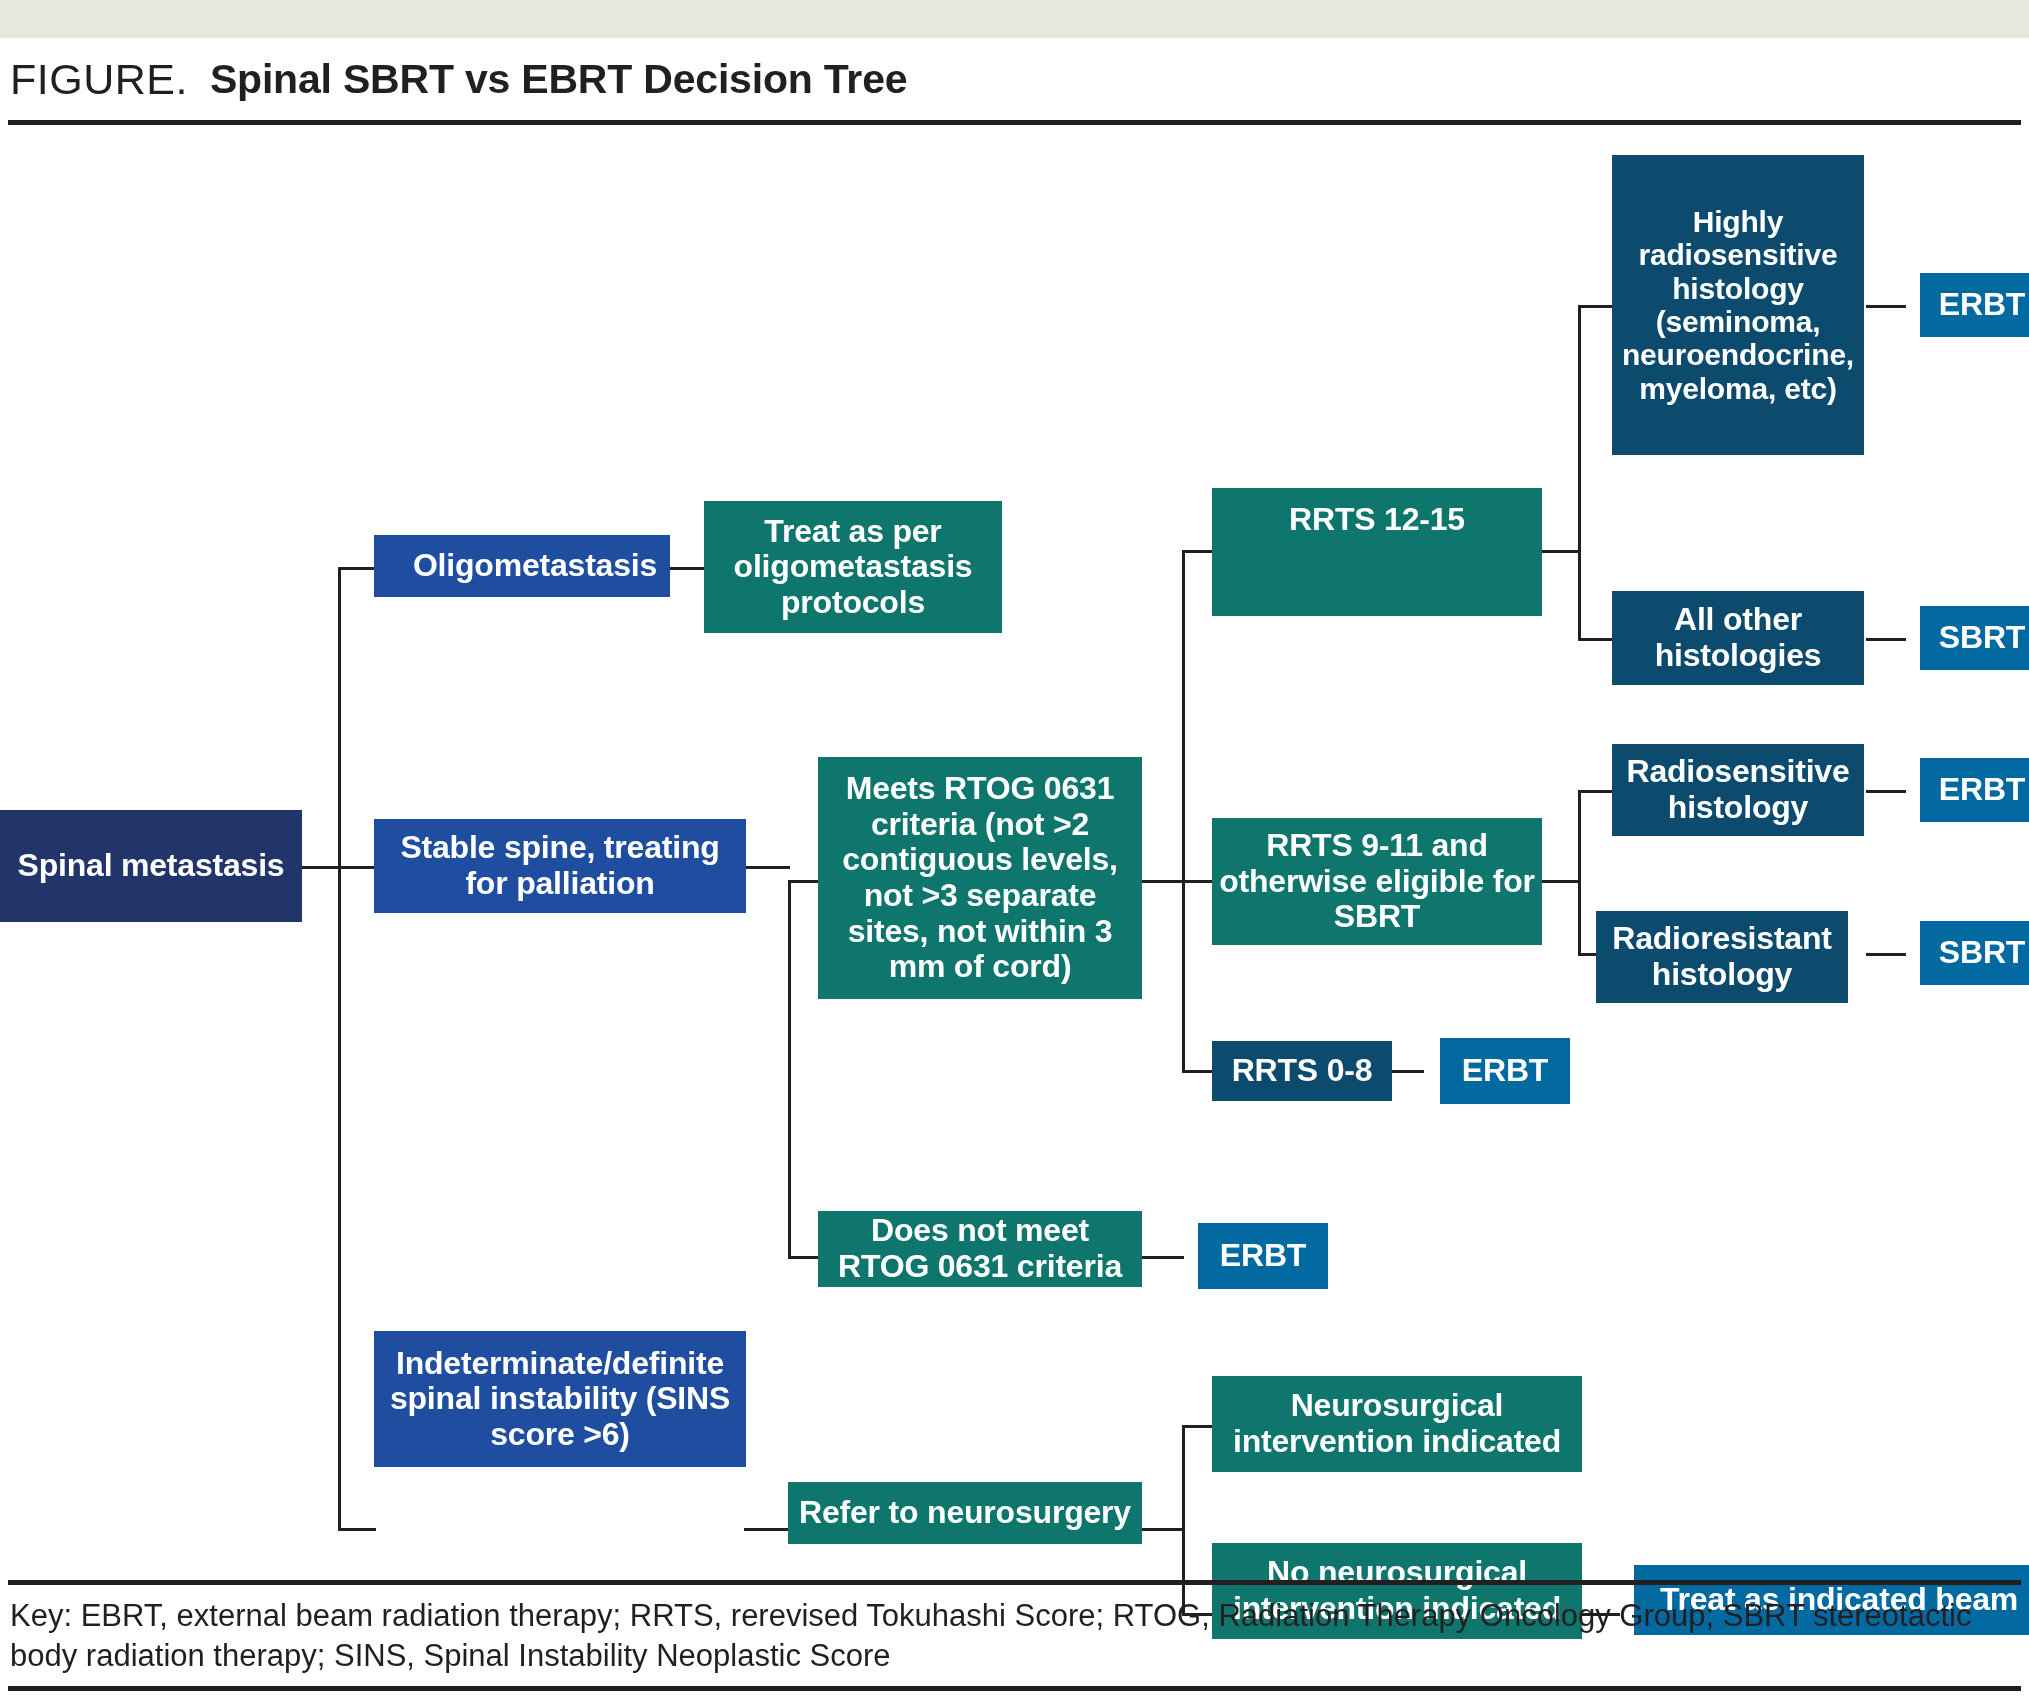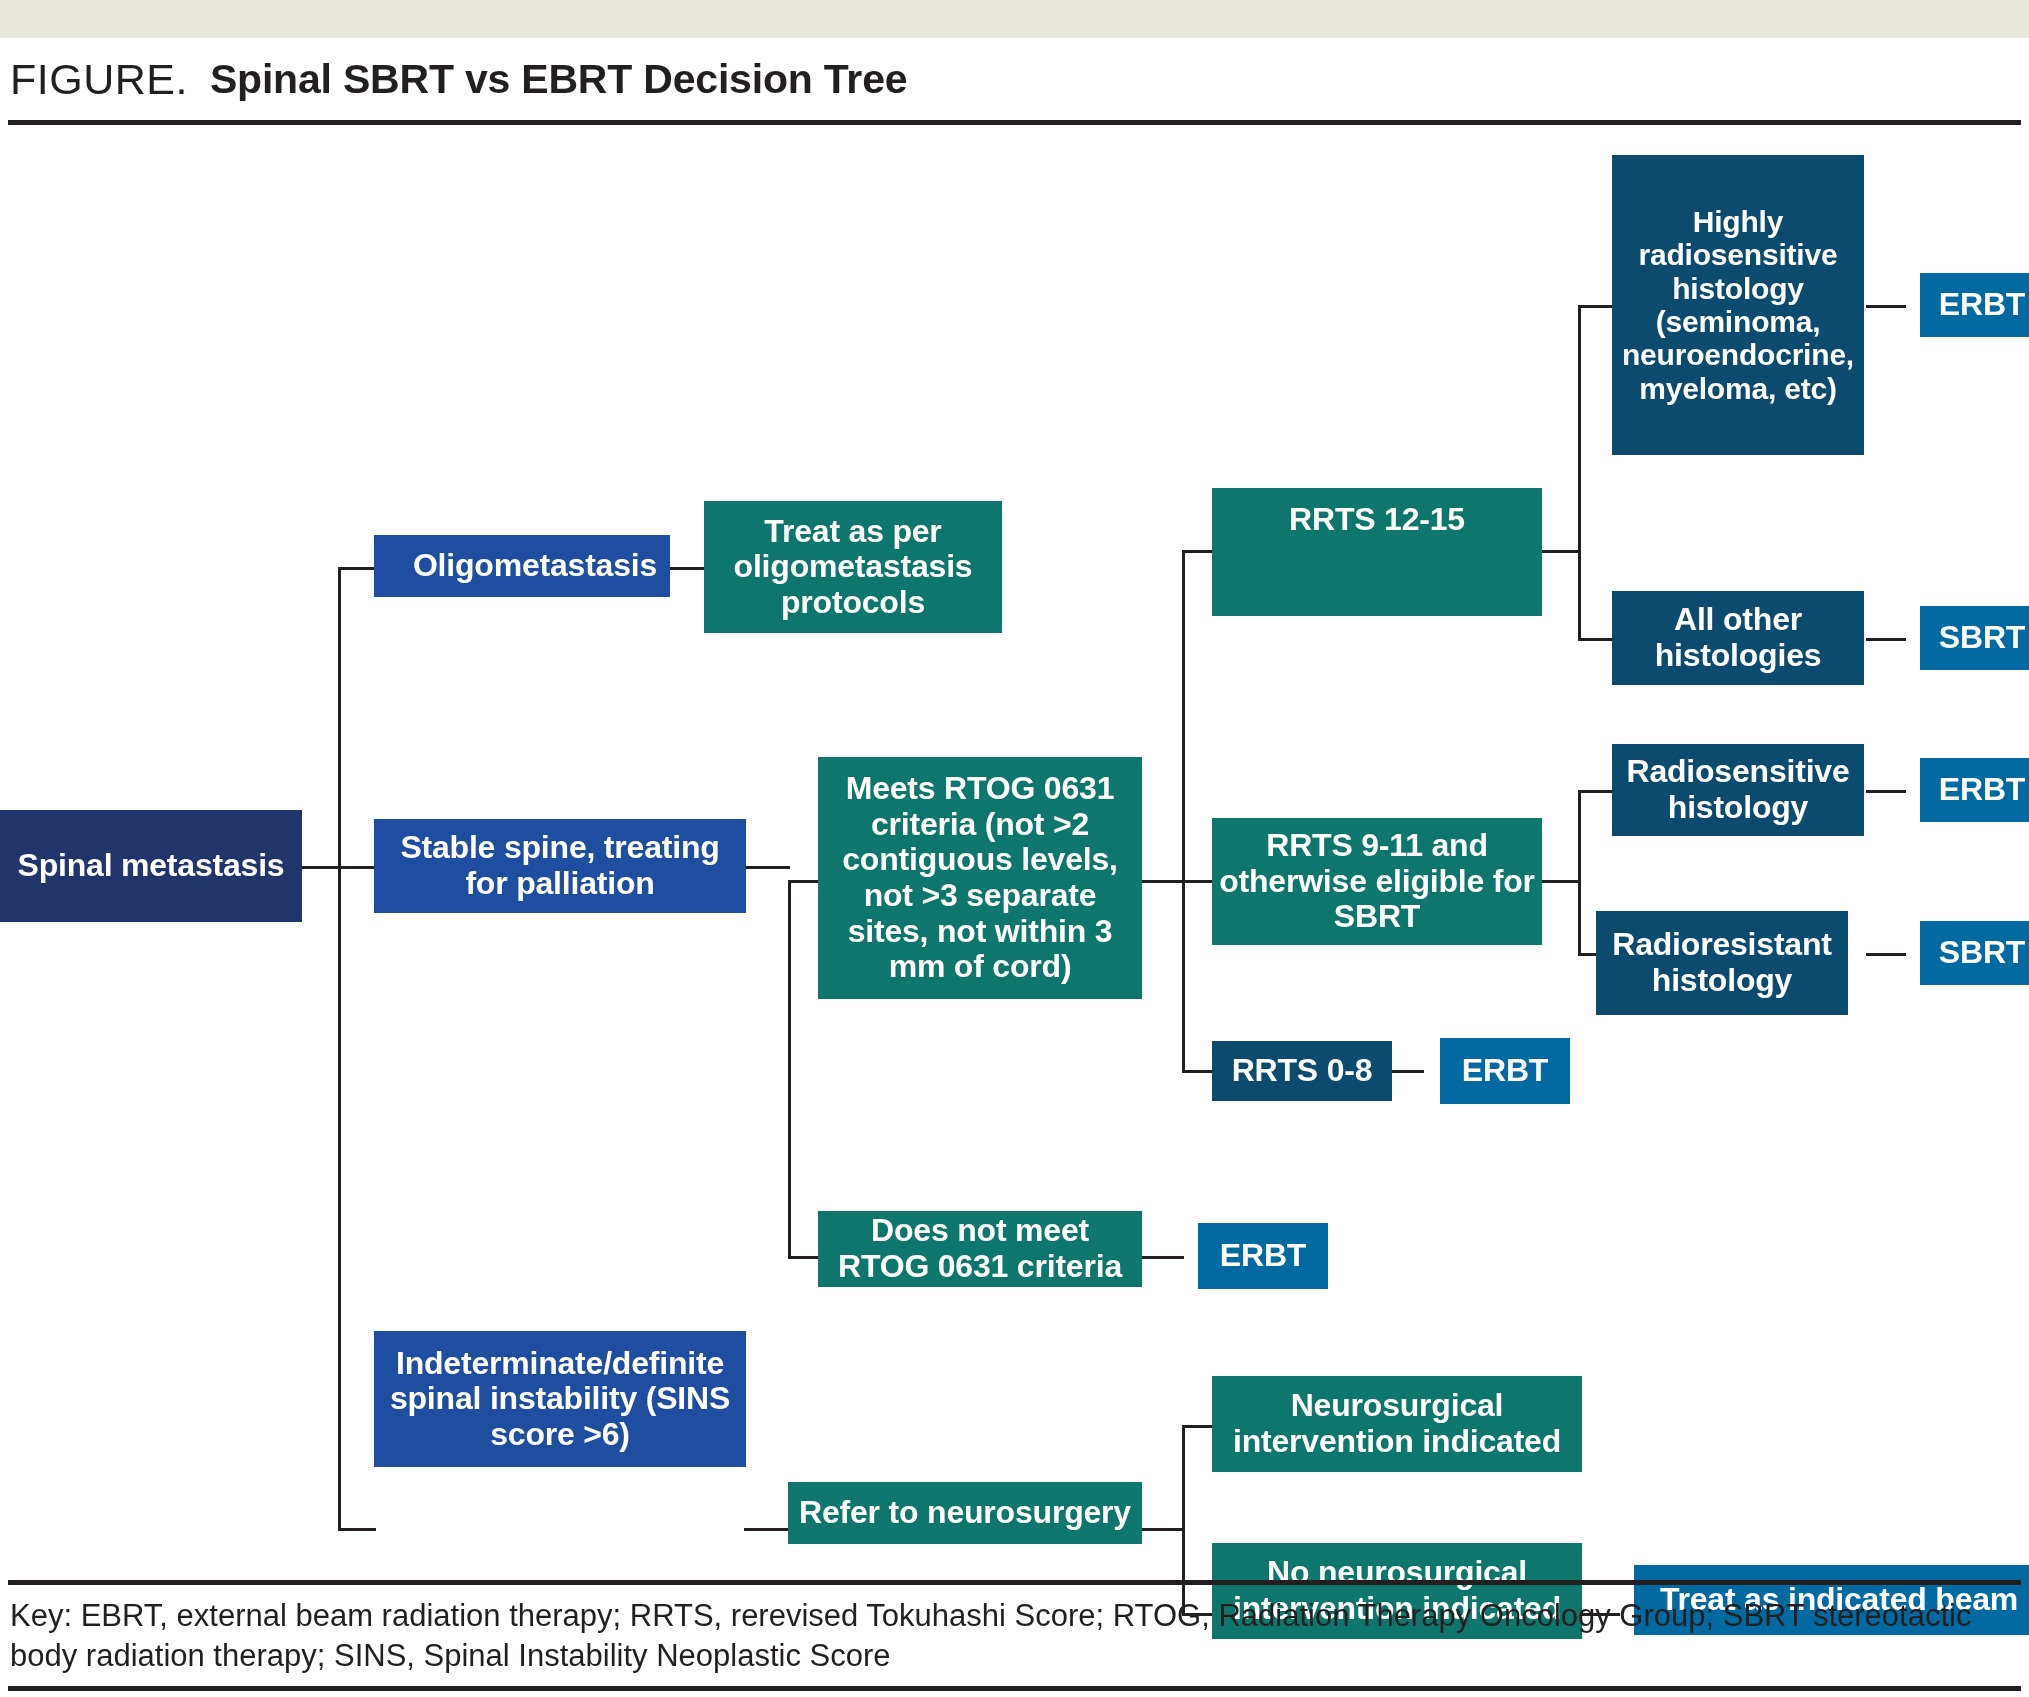--- a/index.html
+++ b/index.html
@@ -242,21 +242,21 @@
     <span>SBRT</span>
   </div>
 
   <div class="node c-light fs-lg" style="left:1612px; top:619px; width:252px; height:92px;">
     <span>Radiosensitive histology</span>
   </div>
   <div class="node c-cyan fs-lg" style="left:1904px; top:633px; width:124px; height:64px;">
     <span>ERBT</span>
   </div>
 
-  <div class="node c-light fs-lg" style="left:1596px; top:786px; width:252px; height:104px;">
+  <div class="node c-light fs-lg" style="left:1596px; top:786px; width:252px; height:92px;">
     <span>Radioresistant histology</span>
   </div>
   <div class="node c-cyan fs-lg" style="left:1904px; top:796px; width:124px; height:64px;">
     <span>SBRT</span>
   </div>
 
   <div class="node c-royal fs-lg" style="left:374px; top:1206px; width:372px; height:136px;">
     <span>Indeterminate/definite spinal instability (SINS score &gt;6)</span>
   </div>
 

